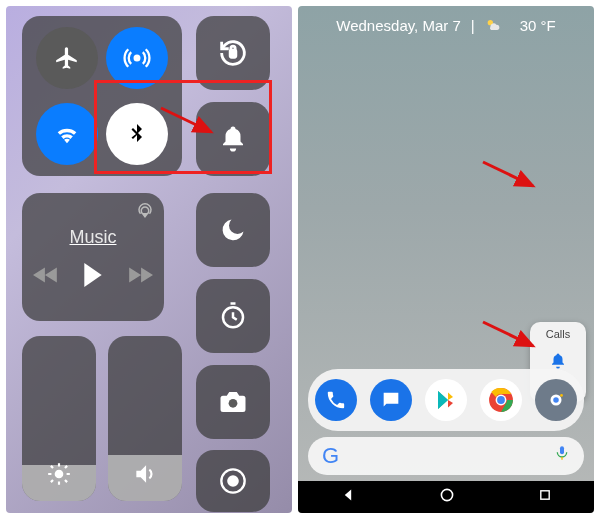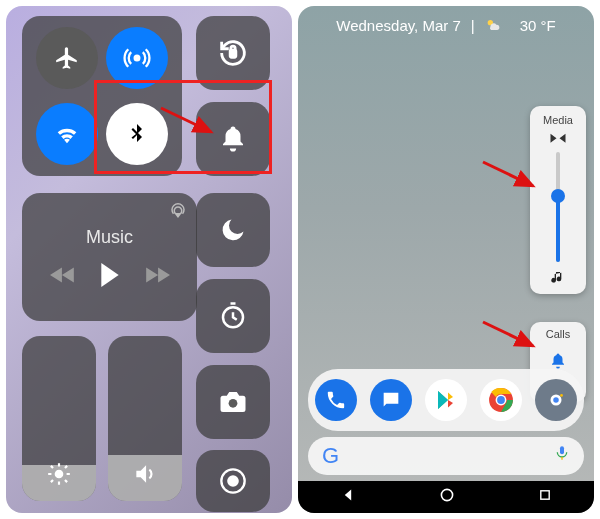--- a/index.html
+++ b/index.html
@@ -6,21 +6,21 @@
   body {
     width: 600px; height: 519px;
     background: #fff;
     font-family: -apple-system, Helvetica, Arial, sans-serif;
     overflow: hidden;
     position: relative;
   }
   .stage { display:flex; width:600px; height:519px; padding:6px; gap:6px;}
   .left-panel, .right-panel {
     position: relative;
-    border-radius: 16px;
+    border-radius: 4px;
     overflow: hidden;
   }
   .left-panel { width: 286px; height: 507px; background: linear-gradient(135deg,#b9aee0 0%, #c4bcdc 30%, #958ca9 100%); }
   .right-panel { flex:1; height: 507px; background: linear-gradient(#8ea3a6 0%, #9da8aa 40%, #b7b9b8 100%); }
 
   
   .cc { position:absolute; left:16px; top:10px; }
   .tile {
     position:absolute;
     background: rgba(60,60,60,.72);
@@ -37,21 +37,21 @@
     display:flex; align-items:center; justify-content:center;
     background:#5a5a5a;
   }
   .circle-btn.on { background:#0a7dff; }
   .circle-btn.on-white { background:#fff; color:#000; }
   .circle-btn svg, .tile svg { display:block; }
 
   .lock-tile { left:174px; top:0; width:74px; height:74px; }
   .bell-tile { left:174px; top:86px; width:74px; height:74px; }
 
-  .music-tile { left:0; top:177px; width:175px; height:128px; flex-direction:column; gap:14px; }
+  .music-tile { left:0; top:177px; width:142px; height:128px; flex-direction:column; gap:14px;text-decoration:underline; }
   .music-title { font-size:18px; color:#e8e8e8; }
   .music-ctrls { display:flex; gap:22px; align-items:center; }
 
   .moon-tile   { left:174px; top:177px; width:74px; height:74px; }
   .timer-tile  { left:174px; top:263px; width:74px; height:74px; }
   .camera-tile { left:174px; top:349px; width:74px; height:74px; }
   .record-tile { left:174px; top:434px; width:74px; height:62px; }
 
   .slider-tile {
     position:absolute;
@@ -280,37 +280,20 @@
         <span>
           <svg width="16" height="16" viewBox="0 0 24 24">
               <circle cx="8" cy="10" r="4" fill="#ffd24a"></circle>
               <path d="M8 16a5 5 0 0 1 9-3 4 4 0 1 1 1 8H9a4 4 0 0 1-1-5z" fill="#e8e8e8"></path>
             </svg>
         </span>
         <span>30 °F</span>
       </span>
     </div>
 
-    <div class="vol-panel">
-      <div class="label">Media</div>
-      <span>
-        <svg width="18" height="14" viewBox="0 0 24 18" fill="#333">
-            <path d="M2 2l8 6-8 6zM22 2l-8 6 8 6z"></path>
-          </svg>
-      </span>
-      <div class="vol-track">
-        <div class="vol-fill" id="media-fill" style="height: 60%;"></div>
-        <div class="vol-thumb" id="media-thumb" style="bottom: calc(60% - 7px);"></div>
-      </div>
-      <span>
-        <svg width="16" height="16" viewBox="0 0 24 24" fill="#222">
-            <path d="M9 3v12.5a3.5 3.5 0 1 1-2-3.2V6l10-2v9.5a3.5 3.5 0 1 1-2-3.2V3z"></path>
-          </svg>
-      </span>
-    </div>
 
     <div class="calls-panel">
       <div>Calls</div>
       <span>
         <svg width="18" height="18" viewBox="0 0 24 24" fill="#1a73e8">
             <path d="M12 2a2 2 0 0 0-2 2 6 6 0 0 0-4 5.7V14l-2 2v1h16v-1l-2-2v-4.3A6 6 0 0 0 14 4a2 2 0 0 0-2-2zm0 20a2.5 2.5 0 0 0 2.5-2.5h-5A2.5 2.5 0 0 0 12 22z"></path>
           </svg>
       </span>
       <div>Ring</div>
     </div>

